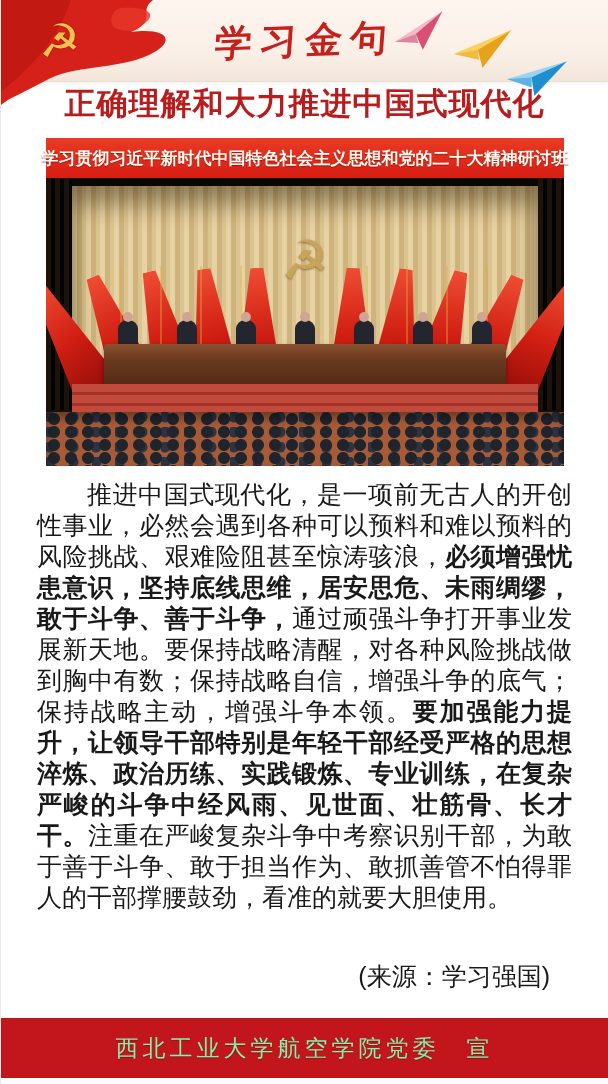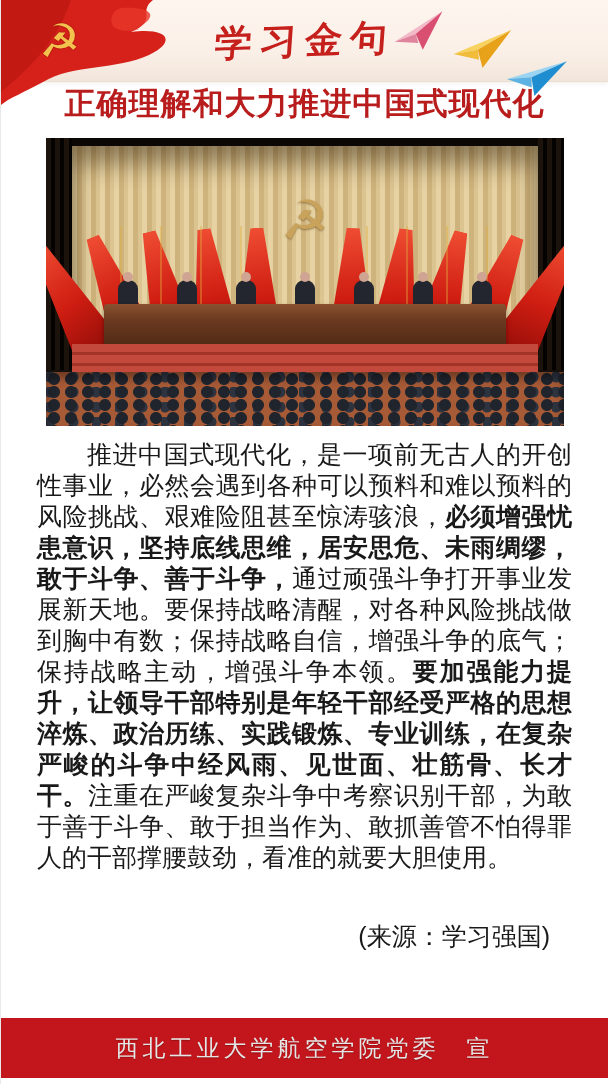--- a/index.html
+++ b/index.html
@@ -102,21 +102,21 @@
     font-size:25px; line-height:31px; text-align:justify; text-indent:2em;
     letter-spacing:0;
   }
   .seg-bold { font-weight:bold; }
   .attribution { font-size:25px; line-height:31px; text-align:justify; text-indent:2em; }
   .source-line { font-size:25px; line-height:31px; text-align:right; padding-right:22px;margin-top:48px; }
   
   .footer-bar {
     position:absolute; left:0; right:0; top:1018px; height:60px;
     background:#c3161c; display:flex; align-items:center; justify-content:center;
-    color:#e5e5e5; font-size:23px; letter-spacing:4px; text-shadow:0 1px 1px rgba(100,10,10,.5);
+    color:#86efac; font-size:23px; letter-spacing:4px; text-shadow:0 1px 1px rgba(100,10,10,.5);
   }
 </style>
 </head>
 <body>
 
 <div class="header">
   <svg class="corner-flag" viewBox="0 0 190 105" aria-hidden="true">
     <path d="M0,0 L152,0 C136,12 158,20 130,32 C168,27 176,42 148,55 C116,70 72,64 42,82 C24,92 8,98 0,105 Z" fill="#d6211a"></path>
     <path d="M0,0 L70,0 C60,30 40,60 0,92 Z" fill="#b5140e" opacity="0.55"></path>
     <path d="M120,8 C150,6 162,16 132,30 C150,27 120,36 112,26 C108,18 112,10 120,8 Z" fill="#e8372b" opacity="0.8"></path>
@@ -138,20 +138,21 @@
   <svg class="plane plane-blue" width="58" height="42" viewBox="0 0 56 42">
     <polygon points="0,30 56,2 24,24" fill="#9ad4f2"></polygon>
     <polygon points="56,2 30,42 24,24" fill="#1f8ed0"></polygon>
     <polygon points="0,30 24,24 26,34" fill="#5cb2e2"></polygon>
   </svg>
 </div>
 
 <h1 class="main-title">正确理解和大力推进中国式现代化</h1>
 
 <div class="photo">
+  <div class="photo-banner">学习贯彻习近平新时代中国特色社会主义思想和党的二十大精神研讨班</div>
   <div class="scene">
     <div class="scene-topband"></div>
     <div class="curtain"></div>
     <div class="curtain-side left"></div>
     <div class="curtain-side right"></div>
     <div class="stage-emblem">☭</div>
     <div class="flag-group left">
       <div class="flag f1"></div>
       <div class="flag f2"></div>
       <div class="flag f3"></div>

